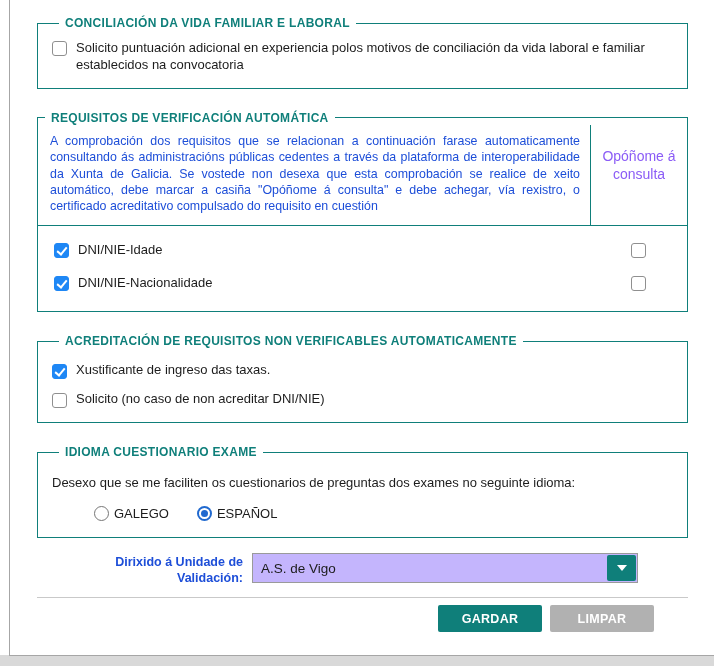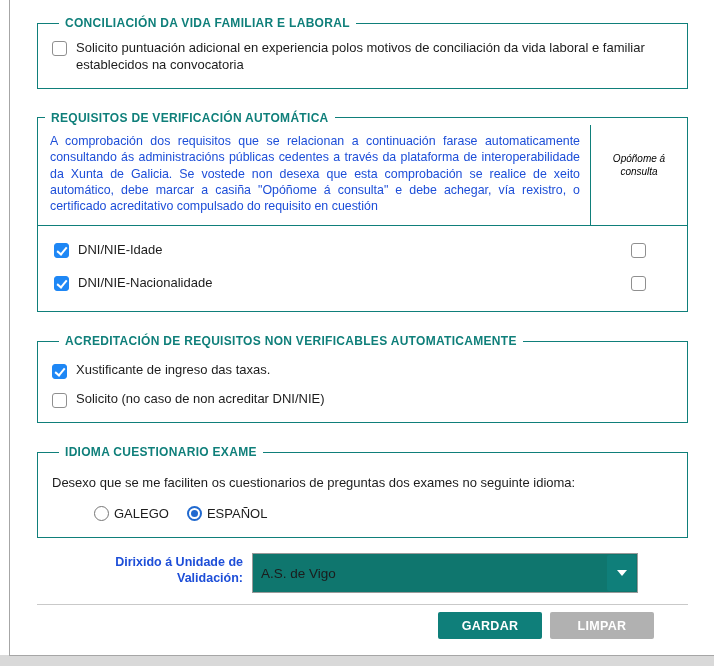--- a/index.html
+++ b/index.html
@@ -56,55 +56,55 @@
 
   
   .req-head { display:flex; border-bottom:1px solid #0f7f7a; }
   .req-intro {
     flex:1; padding:8px 10px 10px 12px;
     color:#1d4ed8; font-size:12.4px; line-height:1.32;
     text-align:justify;
   }
   .req-col {
     flex:0 0 97px; border-left:1px solid #0f7f7a;
-    color:#000000; font-size:10px; line-height:1.3;
+    color:#8b5cf6; font-size:14px; line-height:1.3;
     display:flex; align-items:center; justify-content:center;
-    text-align:center; padding:6px 8px 26px 8px;font-style:italic;
+    text-align:center; padding:6px 8px 26px 8px;
   }
   .req-rows { padding:8px 0 12px 0; }
   .req-row { display:flex; align-items:center; padding:8px 0; }
   .req-row .left { flex:1; display:flex; align-items:center; padding-left:16px; }
   .req-row .right { flex:0 0 97px; display:flex; justify-content:center; }
 
   .item-row { display:flex; align-items:flex-end; margin-top:12px; }
 
   .prompt { font-size:13px; margin:14px 0 0 0; }
-  .radio-row { display:flex; align-items:flex-end; gap:18px; margin:16px 0 2px 42px; }
+  .radio-row { display:flex; align-items:flex-end; gap:28px; margin:16px 0 2px 42px; }
   .radio-opt { display:flex; align-items:center; gap:5px; cursor:pointer; }
   .radio {
     width:15px; height:15px; border-radius:50%;
     border:1px solid #767676; background:#fff; position:relative;
   }
   .radio.on { border:2px solid #2069cf; }
   .radio.on::after {
     content:""; position:absolute; left:2px; top:2px; right:2px; bottom:2px;
     border-radius:50%; background:#2069cf;
   }
   .radio-lbl { font-size:13px; }
 
   .unit-row { display:flex; align-items:flex-start; margin:15px 0 0 34px; }
   .unit-label {
     width:172px; text-align:right; color:#1d4ed8;
     font-weight:bold; font-size:12.5px; line-height:1.25;
     padding-top:2px;
   }
   .select {
     position:relative; margin-left:9px;
-    width:386px; height:40px;
-    border:1px solid #9a9a9a; background:#0f766e;
+    width:386px; height:30px;
+    border:1px solid #9a9a9a; background:#c4b5fd;
     display:flex; align-items:center; cursor:pointer;
   }
   .select-value { font-size:13.5px; padding-left:8px; }
   .select-btn {
     position:absolute; top:1px; right:1px; bottom:1px; width:29px;
     background:#0f7f7a; border-radius:2px;
     display:flex; align-items:center; justify-content:center;
   }
   .tri {
     width:0; height:0;

